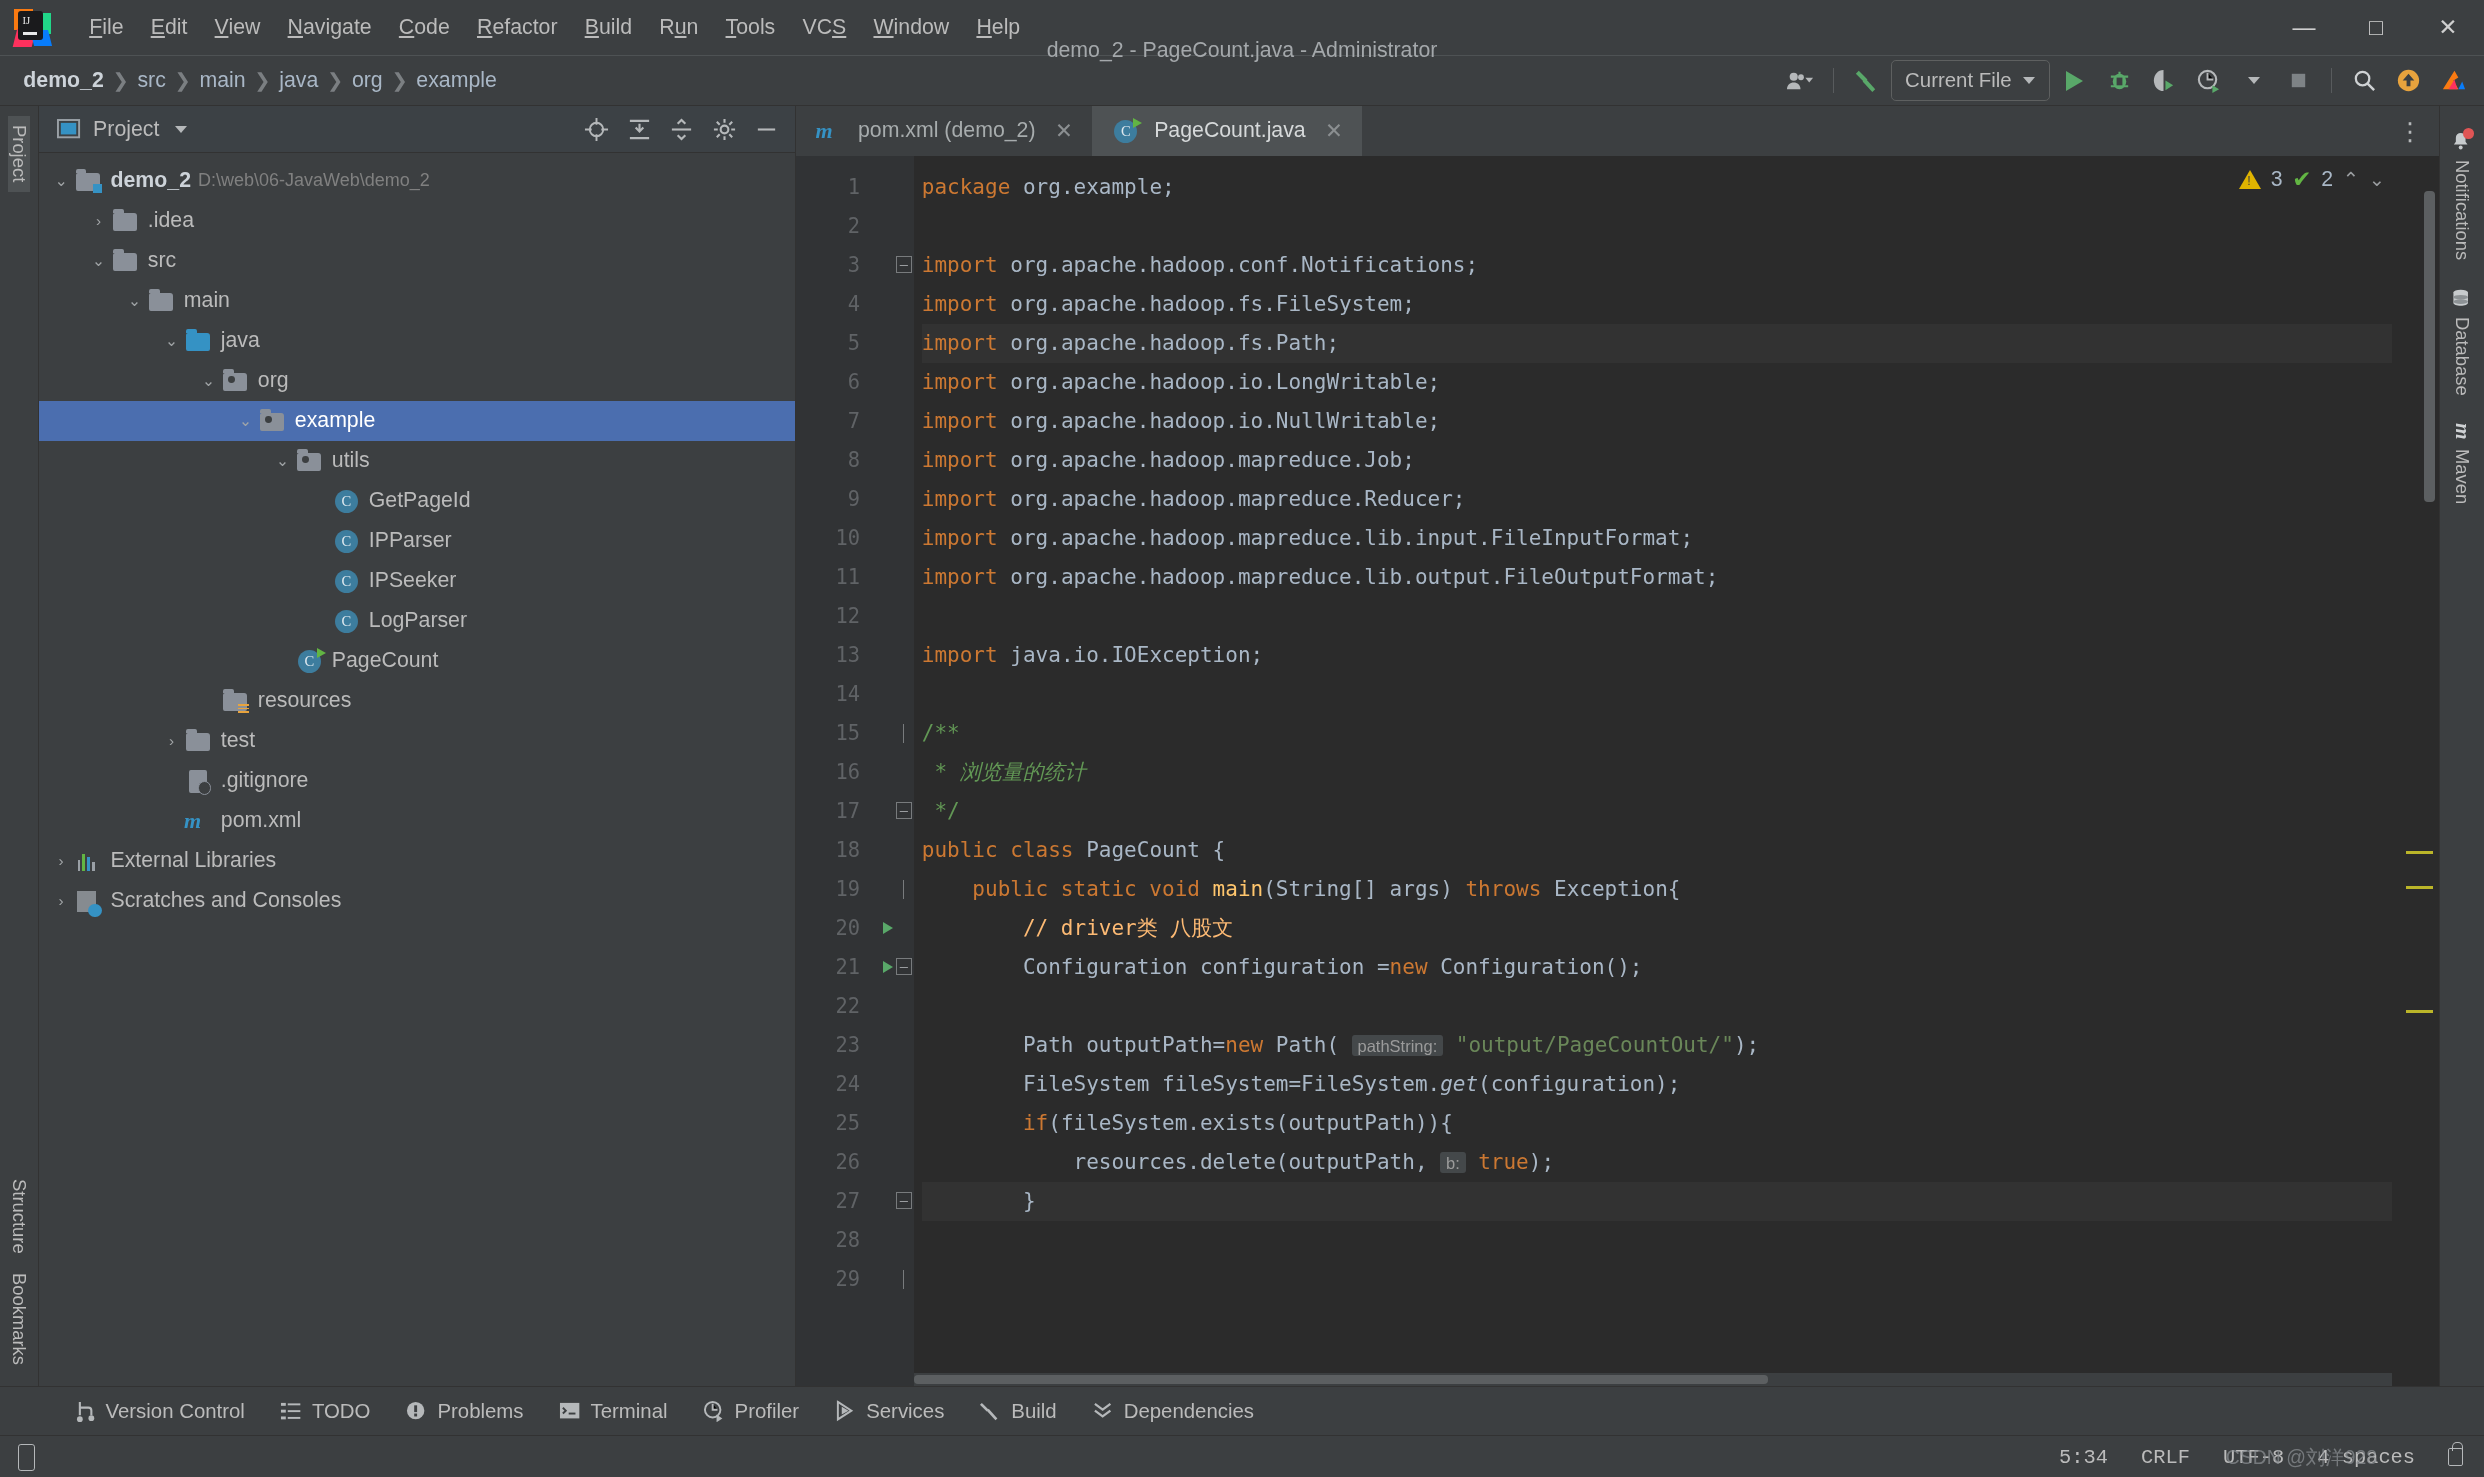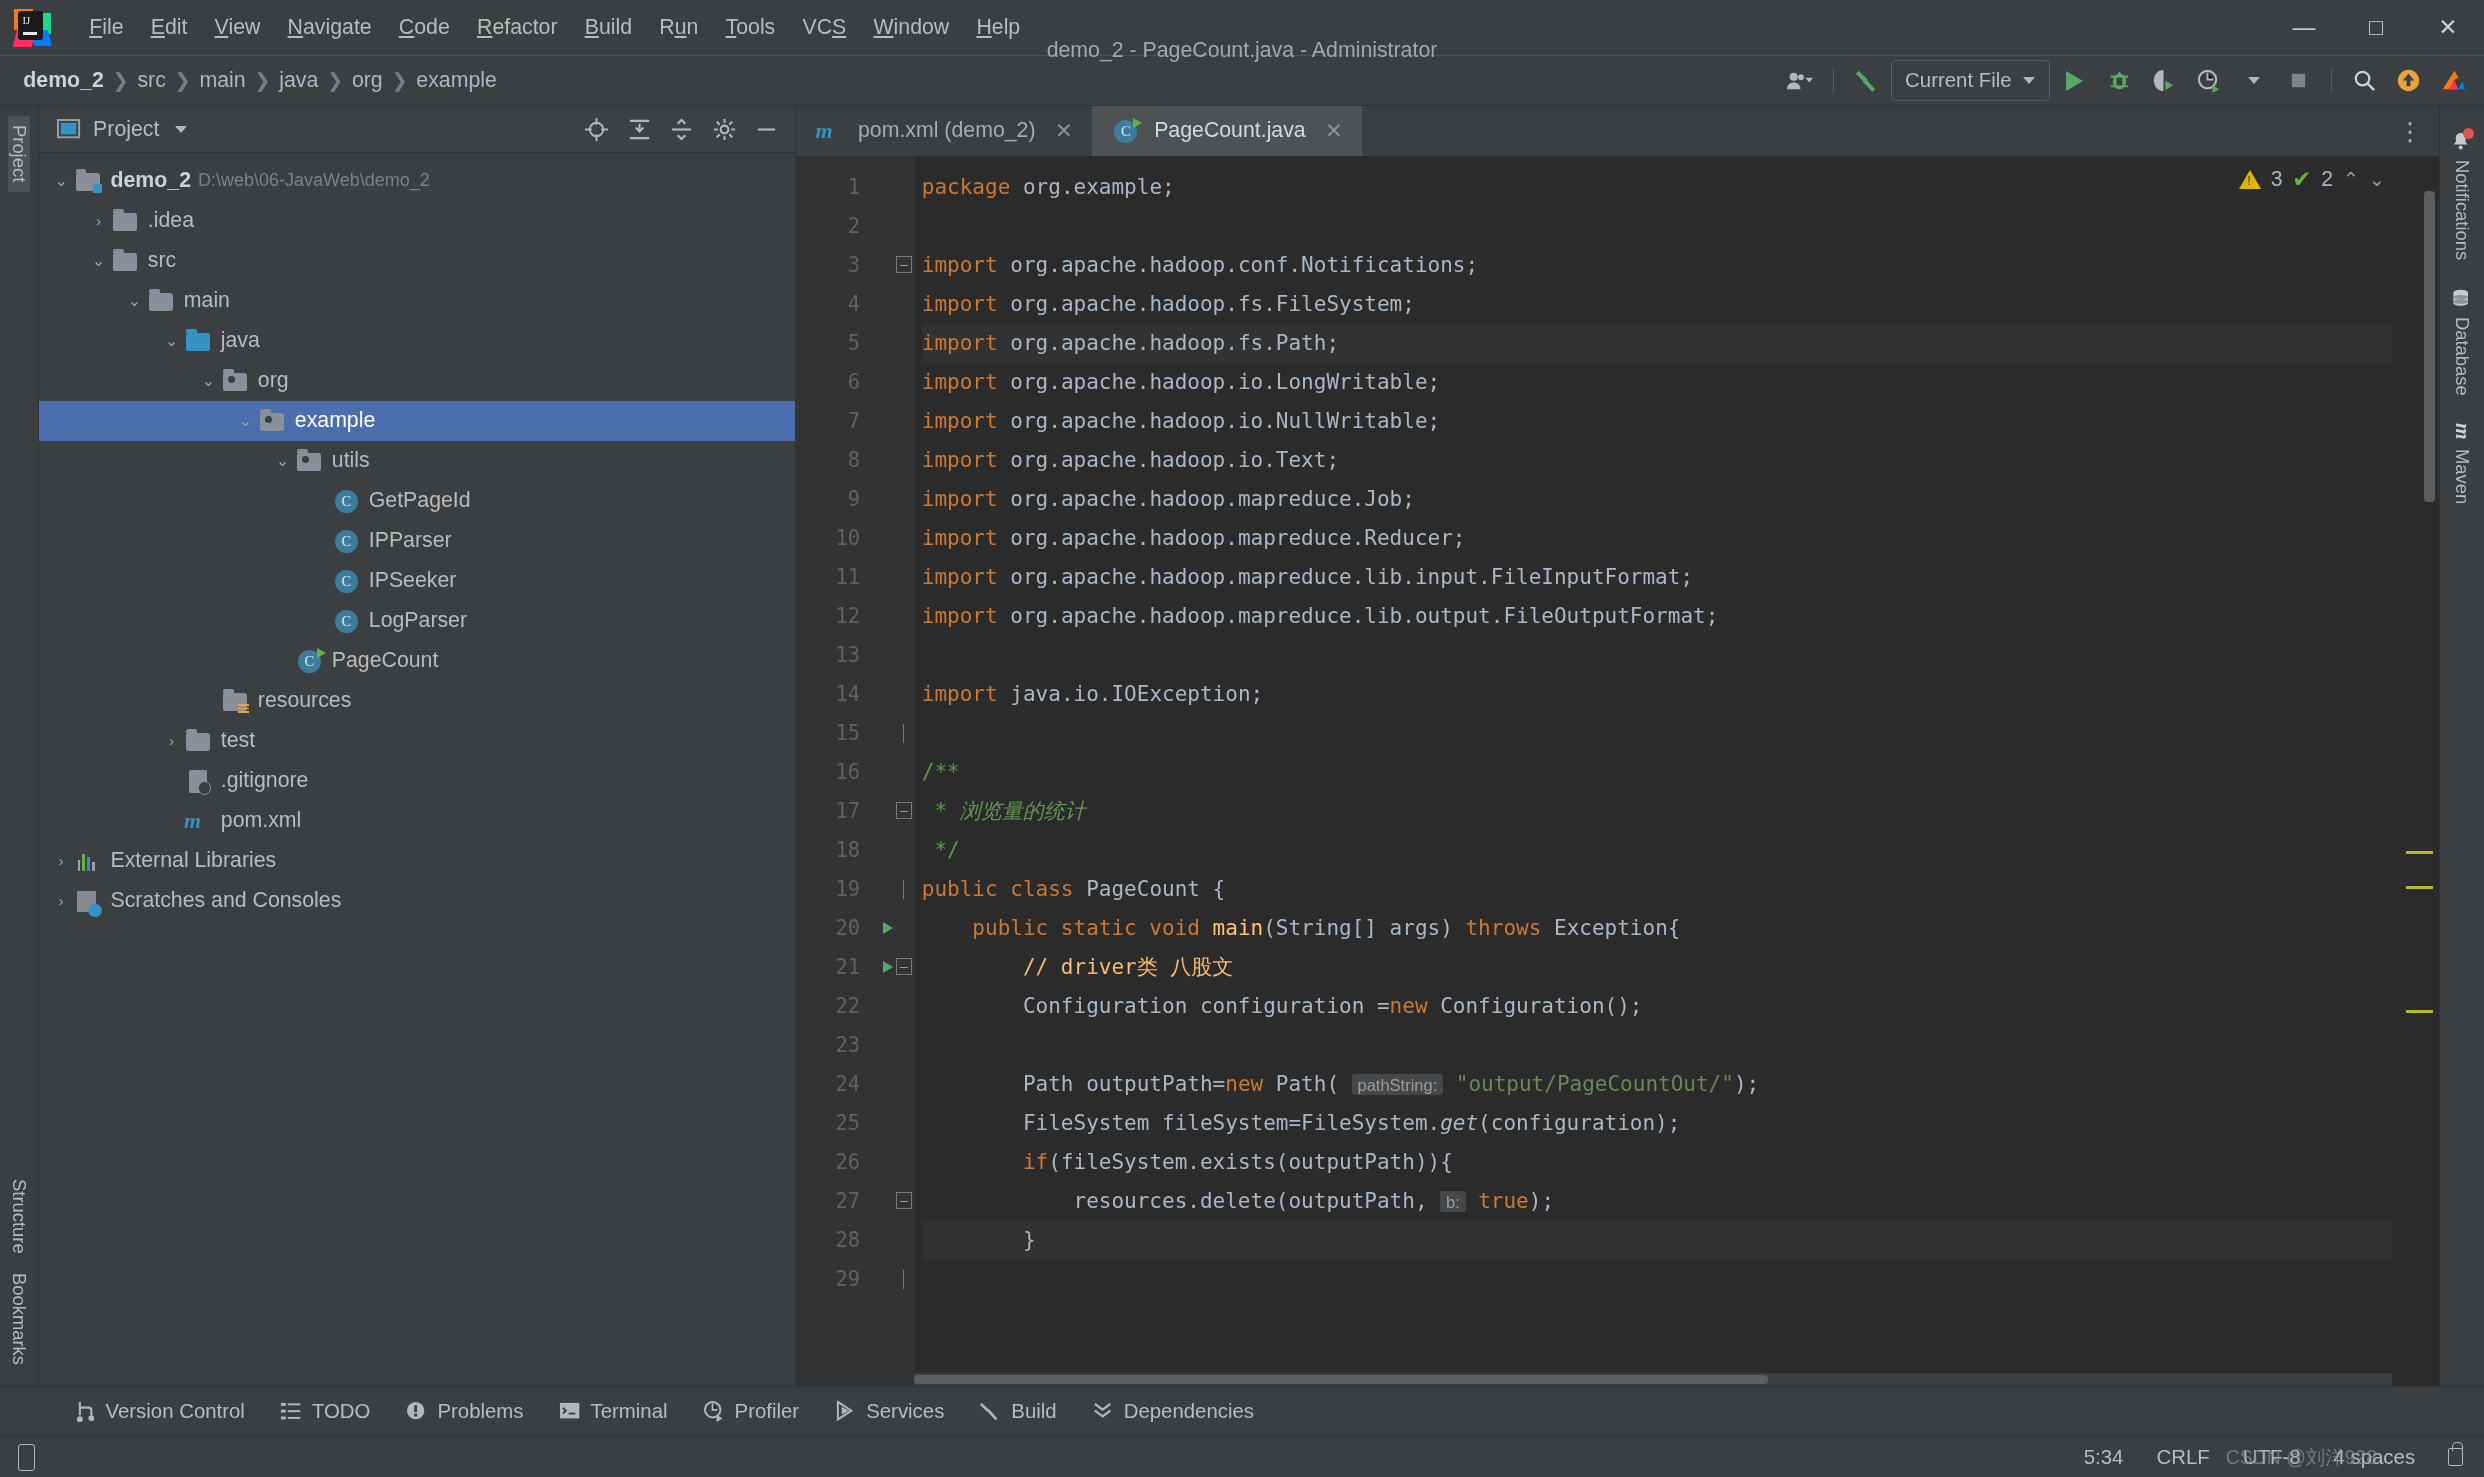--- a/index.html
+++ b/index.html
@@ -268,21 +268,21 @@
   .twb {
     display: flex; align-items: center; gap: 10.7px;
     color: #bbbbbb; font-size: 20.4px; padding: 5.8px 17.5px; white-space: nowrap;
   }
   .statusbar {
     height: 43px; min-height: 43px; background: #3c3f41;
     display: flex; align-items: center; padding: 0 21.3px 0 17.5px;
     border-top: 1px solid #323232; position: relative;
   }
   .sb-left { display: flex; align-items: center; gap: 9.7px; color: #bbbbbb; font-size: 19.4px; }
-  .sb-right { margin-left: auto; display: flex; align-items: center; gap: 33px; color: #bbbbbb; font-size: 20.4px; }
+  .sb-right { margin-left: auto; display: flex; align-items: center; gap: 33px; color: #bbbbbb; font-size: 20.4px; font-family: Liberation Mono, monospace; }
   .lockico { width: 14.6px; height: 17.5px; border: 1.9px solid #b5b8ba; border-radius: 1.9px; position: relative; }
   .lockico:before { content: ""; position: absolute; left: 2.9px; top: -6.8px; width: 8.7px; height: 7.8px; border: 1.9px solid #b5b8ba; border-bottom: none; border-radius: 4.9px 4.9px 0 0; }
   .watermark {
     position: absolute; right: 107px; bottom: 6.8px;
     color: #8c9094; font-size: 19.4px; opacity: .72; white-space: nowrap;
   }
   .phoneico { width: 17.5px; height: 27px; border: 1.9px solid #b5b8ba; border-radius: 2.9px; }
 </style>
 </head>
 <body>
@@ -671,21 +671,20 @@
             <div class="gline">29<span class="fold-b"></span></div>
           </div>
         <div class="code" id="code-host">
             <div class="cline"><span class="k">package </span><span>org.example;</span></div>
             <div class="cline"></div>
             <div class="cline"><span class="k">import </span><span>org.apache.hadoop.conf.Notifications;</span></div>
             <div class="cline"><span class="k">import </span><span>org.apache.hadoop.fs.FileSystem;</span></div>
             <div class="cline hl"><span class="k">import </span><span>org.apache.hadoop.fs.Path;</span></div>
             <div class="cline"><span class="k">import </span><span>org.apache.hadoop.io.LongWritable;</span></div>
             <div class="cline"><span class="k">import </span><span>org.apache.hadoop.io.NullWritable;</span></div>
-            <div class="cline"><span class="k">import </span><span>org.apache.hadoop.io.Text;</span></div>
             <div class="cline"><span class="k">import </span><span>org.apache.hadoop.mapreduce.Job;</span></div>
             <div class="cline"><span class="k">import </span><span>org.apache.hadoop.mapreduce.Reducer;</span></div>
             <div class="cline"><span class="k">import </span><span>org.apache.hadoop.mapreduce.lib.input.FileInputFormat;</span></div>
             <div class="cline"><span class="k">import </span><span>org.apache.hadoop.mapreduce.lib.output.FileOutputFormat;</span></div>
             <div class="cline"></div>
             <div class="cline"><span class="k">import </span><span>java.io.IOException;</span></div>
             <div class="cline"></div>
             <div class="cline"><span class="docg">/**</span></div>
             <div class="cline"><span class="docg"> * </span><span class="doc">浏览量的统计</span></div>
             <div class="cline"><span class="docg"> */</span></div>

